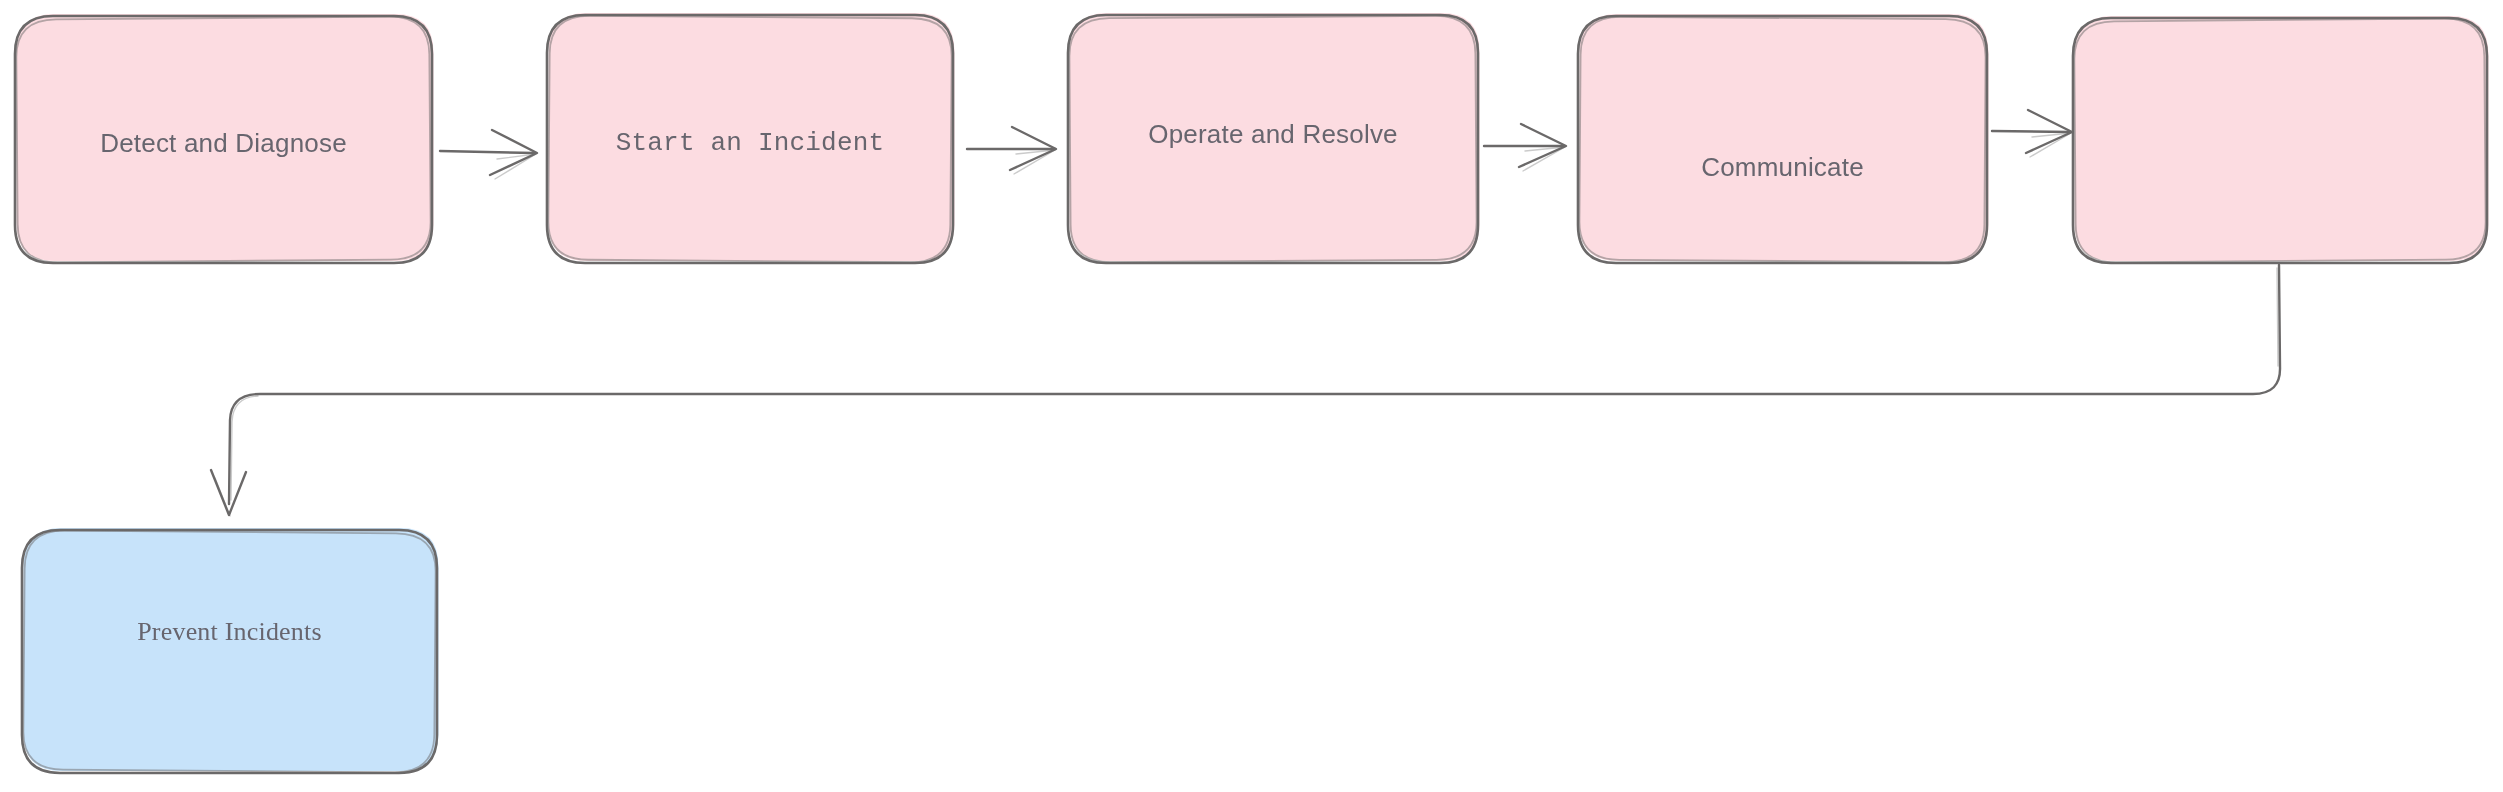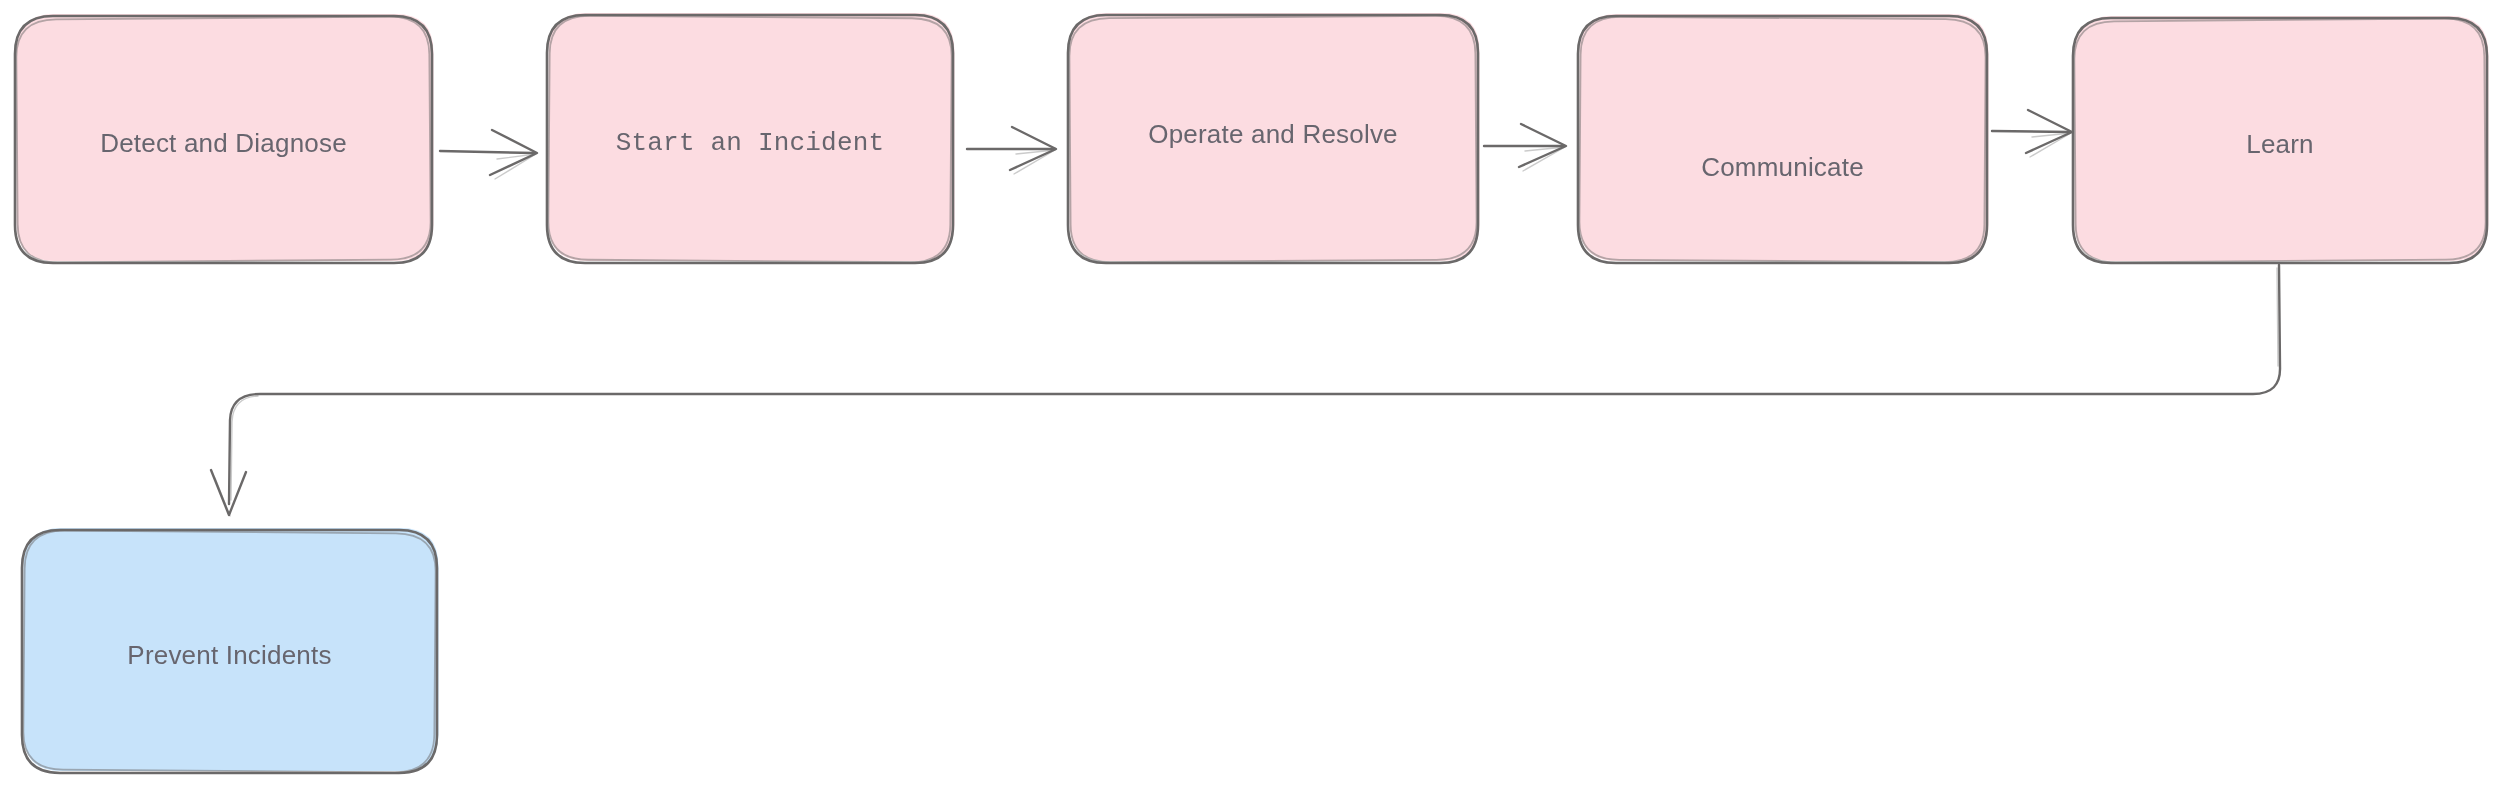--- a/index.html
+++ b/index.html
@@ -140,17 +140,16 @@
   </svg>
 
   <div class="node-label" style="left:15px;  top:16px;  width:417px; height:247px;">Detect and Diagnose</div>
 
   <div class="node-label" style="left:547px; top:15px;  width:406px; height:248px;font-family:Liberation Mono, monospace;">Start an Incident</div>
 
   <div class="node-label" style="left:1068px;top:6px;  width:410px; height:248px;">Operate and Resolve</div>
 
   <div class="node-label" style="left:1578px;top:16px;  width:409px; height:247px;margin-top:24px;">Communicate</div>
 
-  <div class="node-label" style="left:2073px;top:18px;  width:414px; height:245px;">Learn</div>
 
-  <div class="node-label" style="left:22px;  top:530px; width:415px; height:243px;">Prevent Incidents</div>
+  <div class="node-label" style="left:22px;  top:506px; width:415px; height:243px;font-family:Liberation Serif, serif;">Prevent Incidents</div>
 
 </div>
 
 </body></html>

